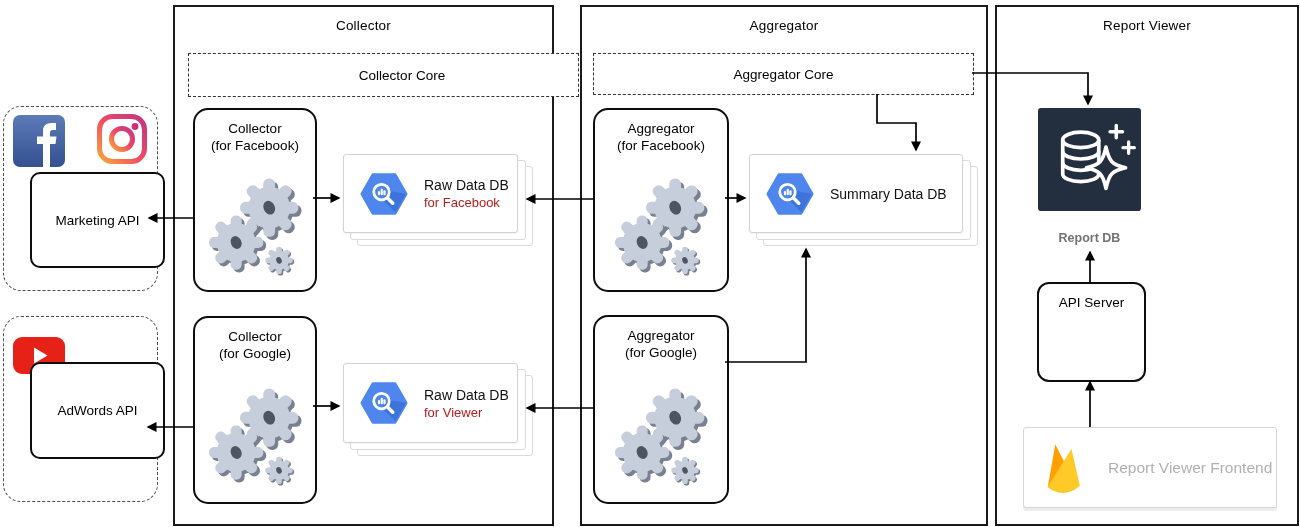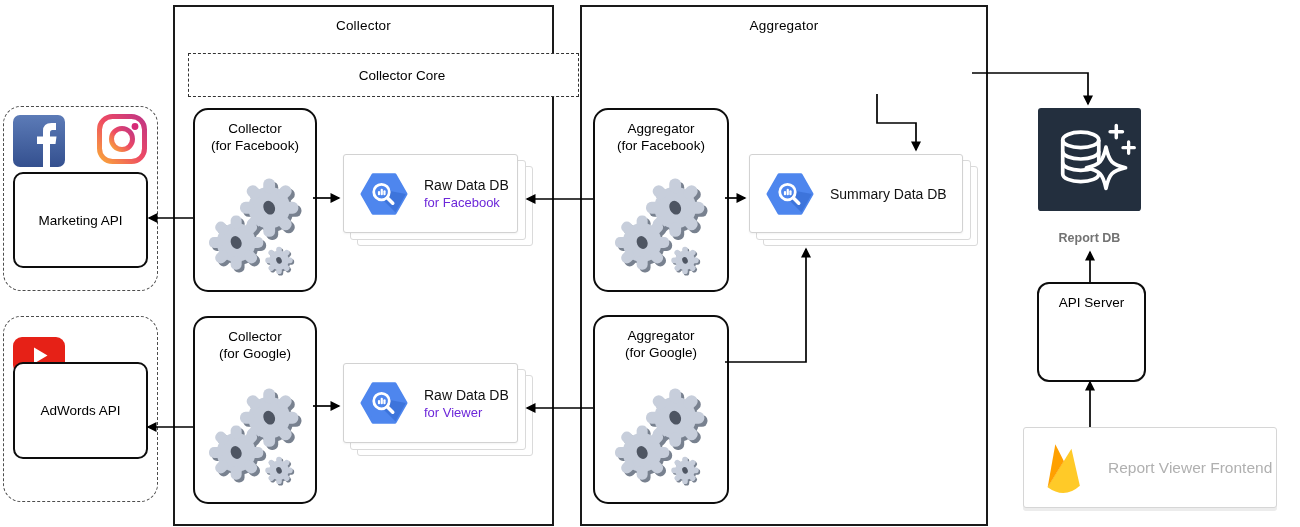--- a/index.html
+++ b/index.html
@@ -12,35 +12,35 @@
   .container-title{position:absolute;top:11px;left:0;right:0;text-align:center;
                    font-size:13.5px;letter-spacing:.2px;}
 
   
   .core{border:1.6px dashed #333;background:#fff;display:flex;align-items:center;
         justify-content:center;font-size:13.5px;}
   .dgroup{border:1.6px dashed #4d4d4d;border-radius:18px;background:#fff;}
 
   
   .node{border:2.6px solid #0d0d0d;border-radius:10px;background:#fff;display:flex;
-        align-items:center;justify-content:center;font-size:13.5px;text-align:center;}
+        align-items:center;justify-content:center;font-size:13.5px;text-align:center;margin-left:17px;}
   .worker{border:2.8px solid #0d0d0d;border-radius:15px;background:#fff;text-align:center;}
   .worker-label{margin-top:10px;font-size:13.5px;line-height:1.28;}
   .worker svg{position:absolute;}
 
   
   .stack{position:absolute;}
   .sheet{position:absolute;background:#fff;border:1px solid #dadada;border-radius:3px;}
   .dbcard{position:absolute;left:0;top:0;right:0;bottom:0;background:#fff;
           border:1px solid #d2d2d2;border-radius:3px;display:flex;align-items:center;
           box-shadow:0 1px 2px rgba(0,0,0,.05);}
   .dbcard svg{margin-left:13px;flex:0 0 auto;}
   .dbtext{margin-left:13px;text-align:left;}
   .db-title{font-size:14px;color:#111;}
-  .db-sub{font-size:13px;color:#6d28d9;margin-top:2px;}
+  .db-sub{font-size:13px;color:#b91c1c;margin-top:2px;}
 
   .report-db-label{font-size:12.5px;font-weight:bold;color:#737373;text-align:center;}
   .api-node{border:2.8px solid #0d0d0d;border-radius:12px;background:#fff;text-align:center;}
   .api-label{margin-top:11px;font-size:13.5px;}
 
   .frontend{background:#fff;border:1px solid #d6d6d6;border-radius:3px;display:flex;
             align-items:center;box-shadow:0 3px 0 #ececec;}
   .frontend svg{margin-left:16px;flex:0 0 auto;}
   .frontend-label{margin-left:22px;font-size:15.5px;color:#b0b0b0;}
 
@@ -210,20 +210,23 @@
       <div class="dbtext">
         <div class="db-title">Raw Data DB</div>
         <div class="db-sub">for Viewer</div>
       </div>
     </div>
   </div>
 
   <div class="abs container" style="left:580px;top:5px;width:404px;height:517px;">
     <div class="container-title">Aggregator</div>
   </div>
+  <div class="abs core z2" style="left:593px;top:53px;width:379px;height:40px;">
+    <span>Aggregator Core</span>
+  </div>
 
   <div class="abs worker z2" style="left:593px;top:108px;width:132px;height:180px;">
     <div class="worker-label">
       <div>Aggregator</div>
       <div>(for Facebook)</div>
     </div>
     <svg style="left:15px;top:56px;" width="100" height="112">
         <use href="#gears-icon"></use>
       </svg>
   </div>
@@ -244,20 +247,23 @@
     <div class="dbcard">
       <svg width="54" height="50">
           <use href="#bigquery-icon"></use>
         </svg>
       <div class="dbtext">
         <div class="db-title">Summary Data DB</div>
       </div>
     </div>
   </div>
 
+  <div class="abs container" style="left:995px;top:5px;width:300px;height:517px;">
+    <div class="container-title">Report Viewer</div>
+  </div>
 
   <svg class="abs z2" style="left:1038px;top:108px;" width="103" height="103">
       <use href="#database-sparkle-icon"></use>
     </svg>
   <div class="abs report-db-label z2" style="left:1038px;top:231px;width:103px;">Report DB</div>
 
   <div class="abs frontend z2" style="left:1023px;top:427px;width:252px;height:79px;">
     <svg width="46" height="60">
         <use href="#firebase-icon"></use>
       </svg>

